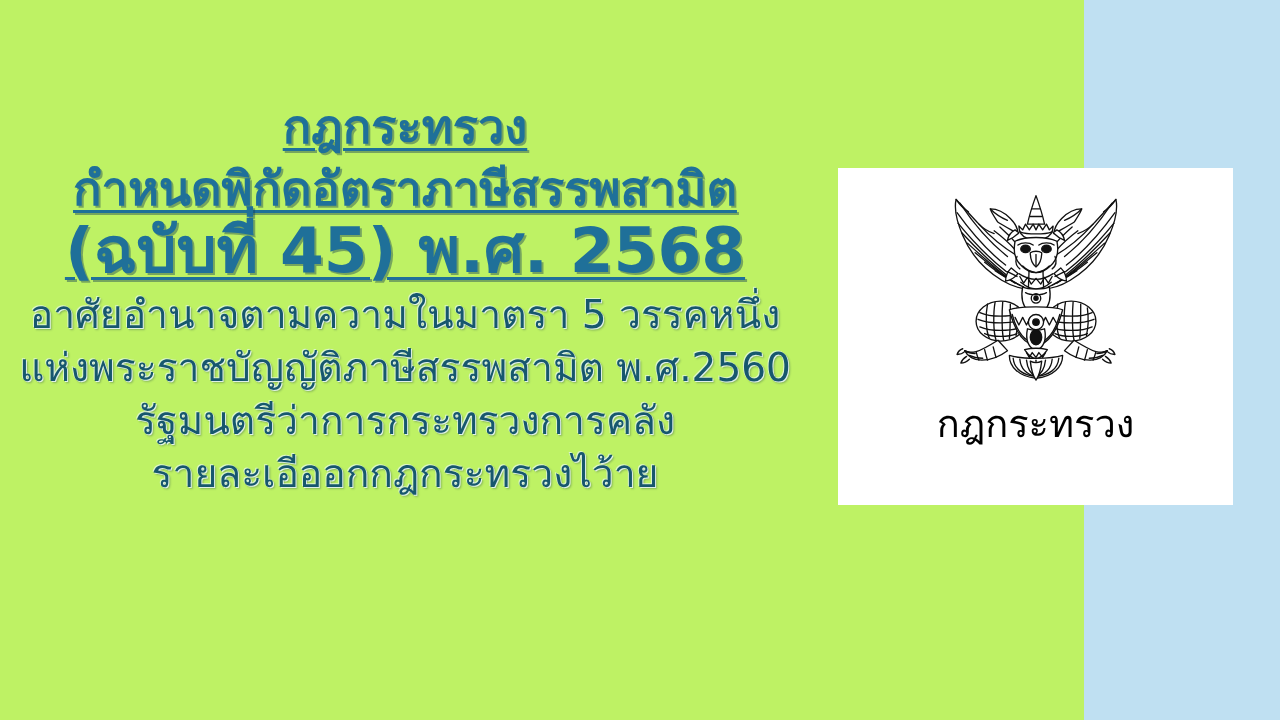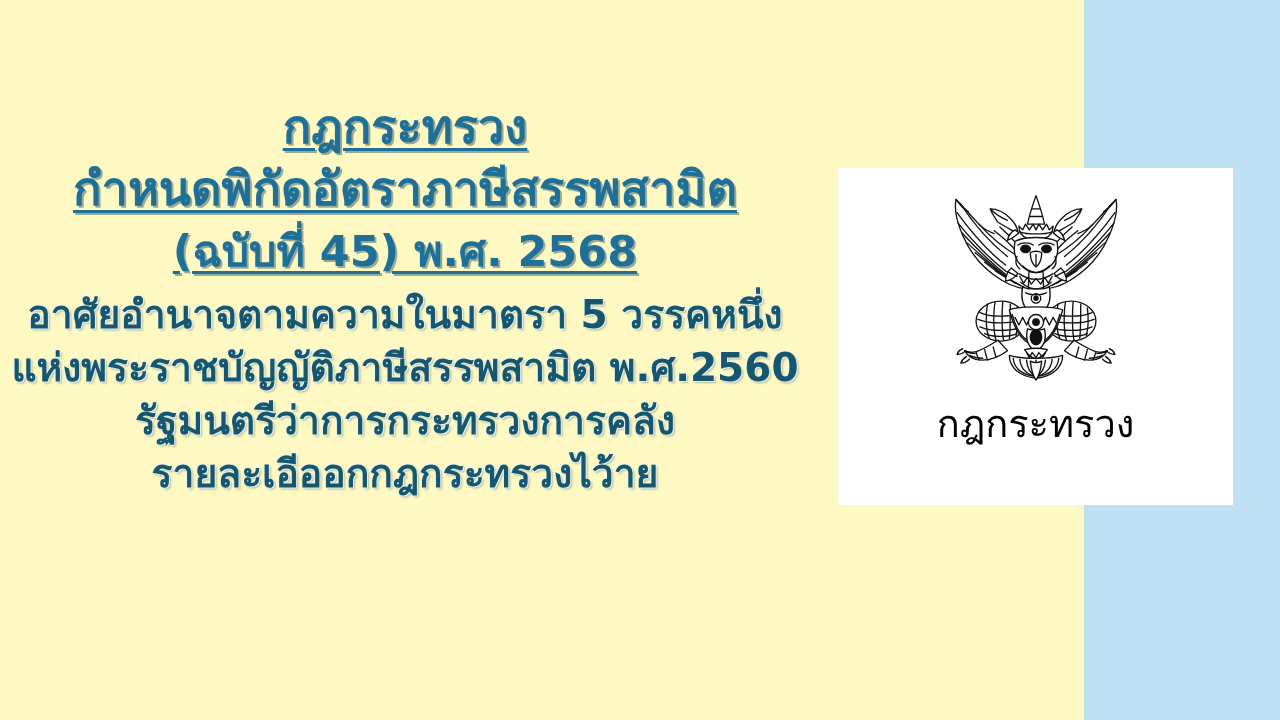--- a/index.html
+++ b/index.html
@@ -12,21 +12,21 @@
     height: 720px;
     overflow: hidden;
     background: #bfe0f2;
     font-family: "DejaVu Sans", "Liberation Sans", sans-serif;
   }
 
   #slide {
     position: relative;
     width: 1084px;
     height: 720px;
-    background: #fef9c3;
+    background: #bef264;
   }
 
   
   #text-block {
     position: absolute;
     left: 0px;
     top: 96px;
     width: 810px;
     text-align: center;
   }
@@ -38,28 +38,28 @@
     color: #1f7099;
     text-decoration: underline;
     text-decoration-thickness: 3px;
     text-underline-offset: 5px;
     text-shadow: 2px 2px 0 rgba(20, 60, 85, 0.42);
     white-space: nowrap;
   }
 
   .title-line.l1 { font-size: 47px; }
   .title-line.l2 { font-size: 47px; text-align: center; }
-  .title-line.l3 { font-size: 43px; }
+  .title-line.l3 { font-size: 63px; }
 
   #body-lines {
     margin-top: 6px;
   }
 
   .body-line {
-    font-weight: bold;
+    font-weight: normal;
     font-size: 39px;
     line-height: 53px;
     color: #17576e;
     text-shadow:
        1px  1px 0 rgba(235, 248, 255, 0.85),
       -1px -1px 0 rgba(235, 248, 255, 0.65),
        2px  2px 2px rgba(15, 50, 70, 0.30);
     white-space: nowrap;
   }
 

